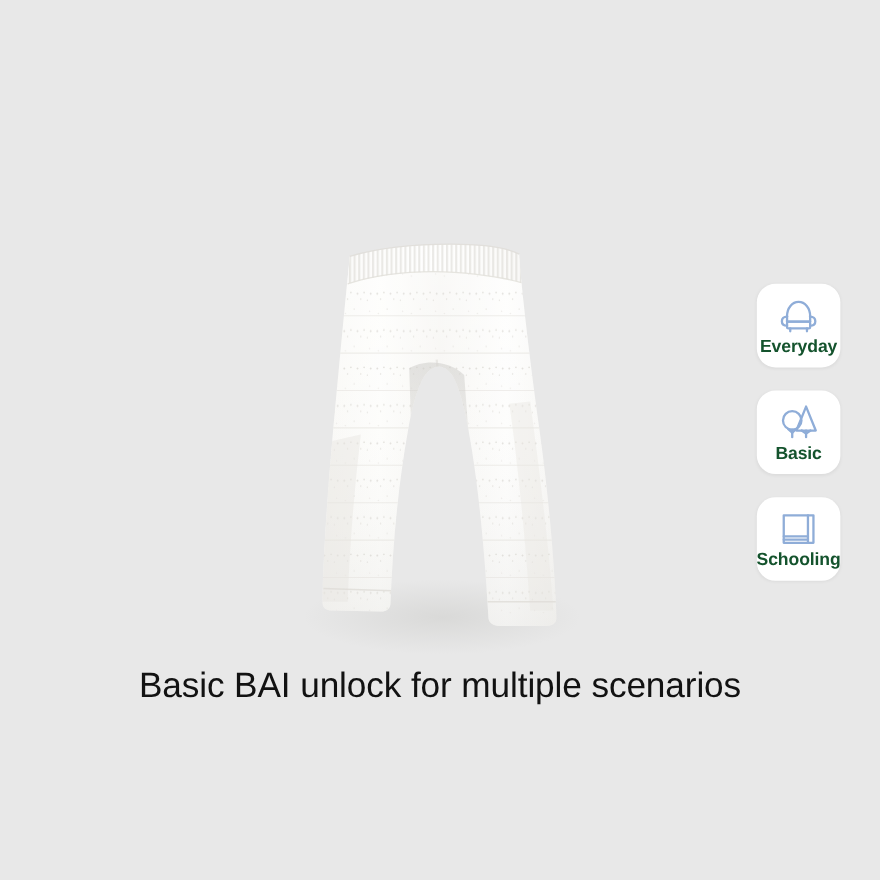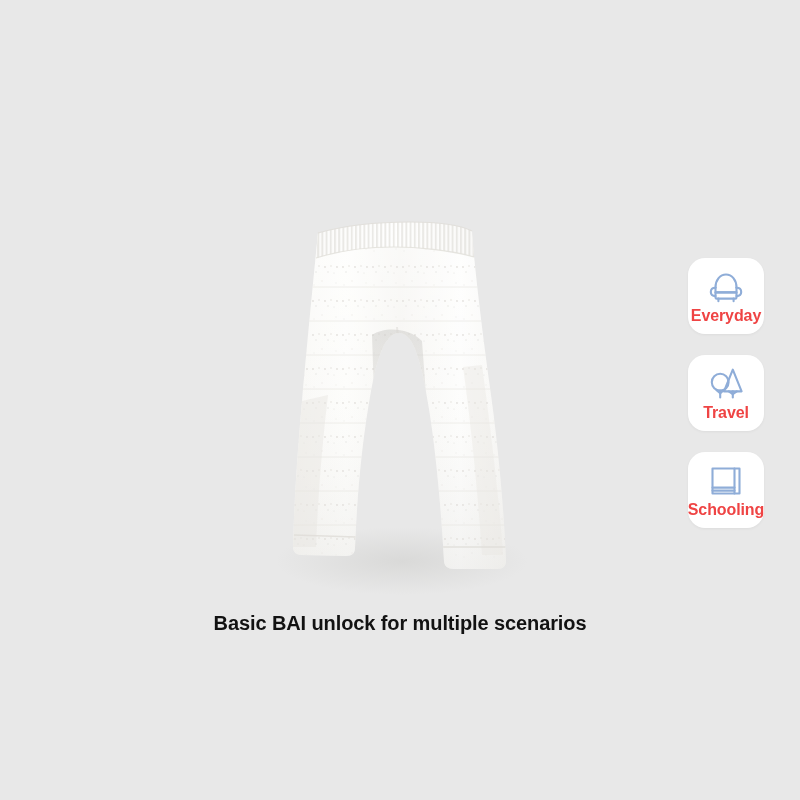--- a/index.html
+++ b/index.html
@@ -78,34 +78,34 @@
   .scenario-icon svg { display: block; }
 
   .scenario-label {
     position: absolute;
     left: 50%;
     top: 48px;
     transform: translateX(-50%);
     white-space: nowrap;
     font-size: 16px;
     font-weight: bold;
-    color: #ef4444;
+    color: #14532d;
     letter-spacing: -0.1px;
     line-height: 20px;
   }
 
   
   .caption {
     position: absolute;
     left: 0;
     top: 608px;
     width: 800px;
     text-align: center;
-    font-size: 20px;
-    font-weight: bold;
+    font-size: 32px;
+    font-weight: normal;
     color: #121212;
     letter-spacing: -0.1px;
     line-height: 30px;
   }
 </style>
 </head>
 <body>
 
 <div class="canvas">
 
@@ -254,21 +254,21 @@
           <circle cx="14.2" cy="17.2" r="8.4"></circle>
           <path d="M14.2 25.6 L14.2 32.4"></path>
           <path d="M14.2 28.3 L10.6 25.2"></path>
           <path d="M14.2 28.3 L17.8 25.2"></path>
           <path d="M26.8 4.6 L35.6 26.4 L18.0 26.4 Z"></path>
           <path d="M26.8 26.4 L26.8 32.4"></path>
           <path d="M26.8 29.2 L22.8 26.4"></path>
           <path d="M26.8 29.2 L30.8 26.4"></path>
         </svg>
       </span>
-      <span class="scenario-label">Travel</span>
+      <span class="scenario-label">Basic</span>
     </div>
 
     <div class="scenario-card">
       <span class="scenario-icon">
         <svg width="40" height="38" viewBox="0 0 40 38" fill="none" stroke="#8fadd8" stroke-width="2.1" stroke-linecap="round" stroke-linejoin="round" xmlns="http://www.w3.org/2000/svg">
           <path d="M6.5 6.5 L28.5 6.5 L28.5 31.5 L6.5 31.5 Z"></path>
           <path d="M6.5 25.6 L28.5 25.6"></path>
           <path d="M6.5 28.6 L28.5 28.6"></path>
           <path d="M28.5 6.5 L33.5 6.5 L33.5 31.5 L28.5 31.5"></path>
         </svg>

